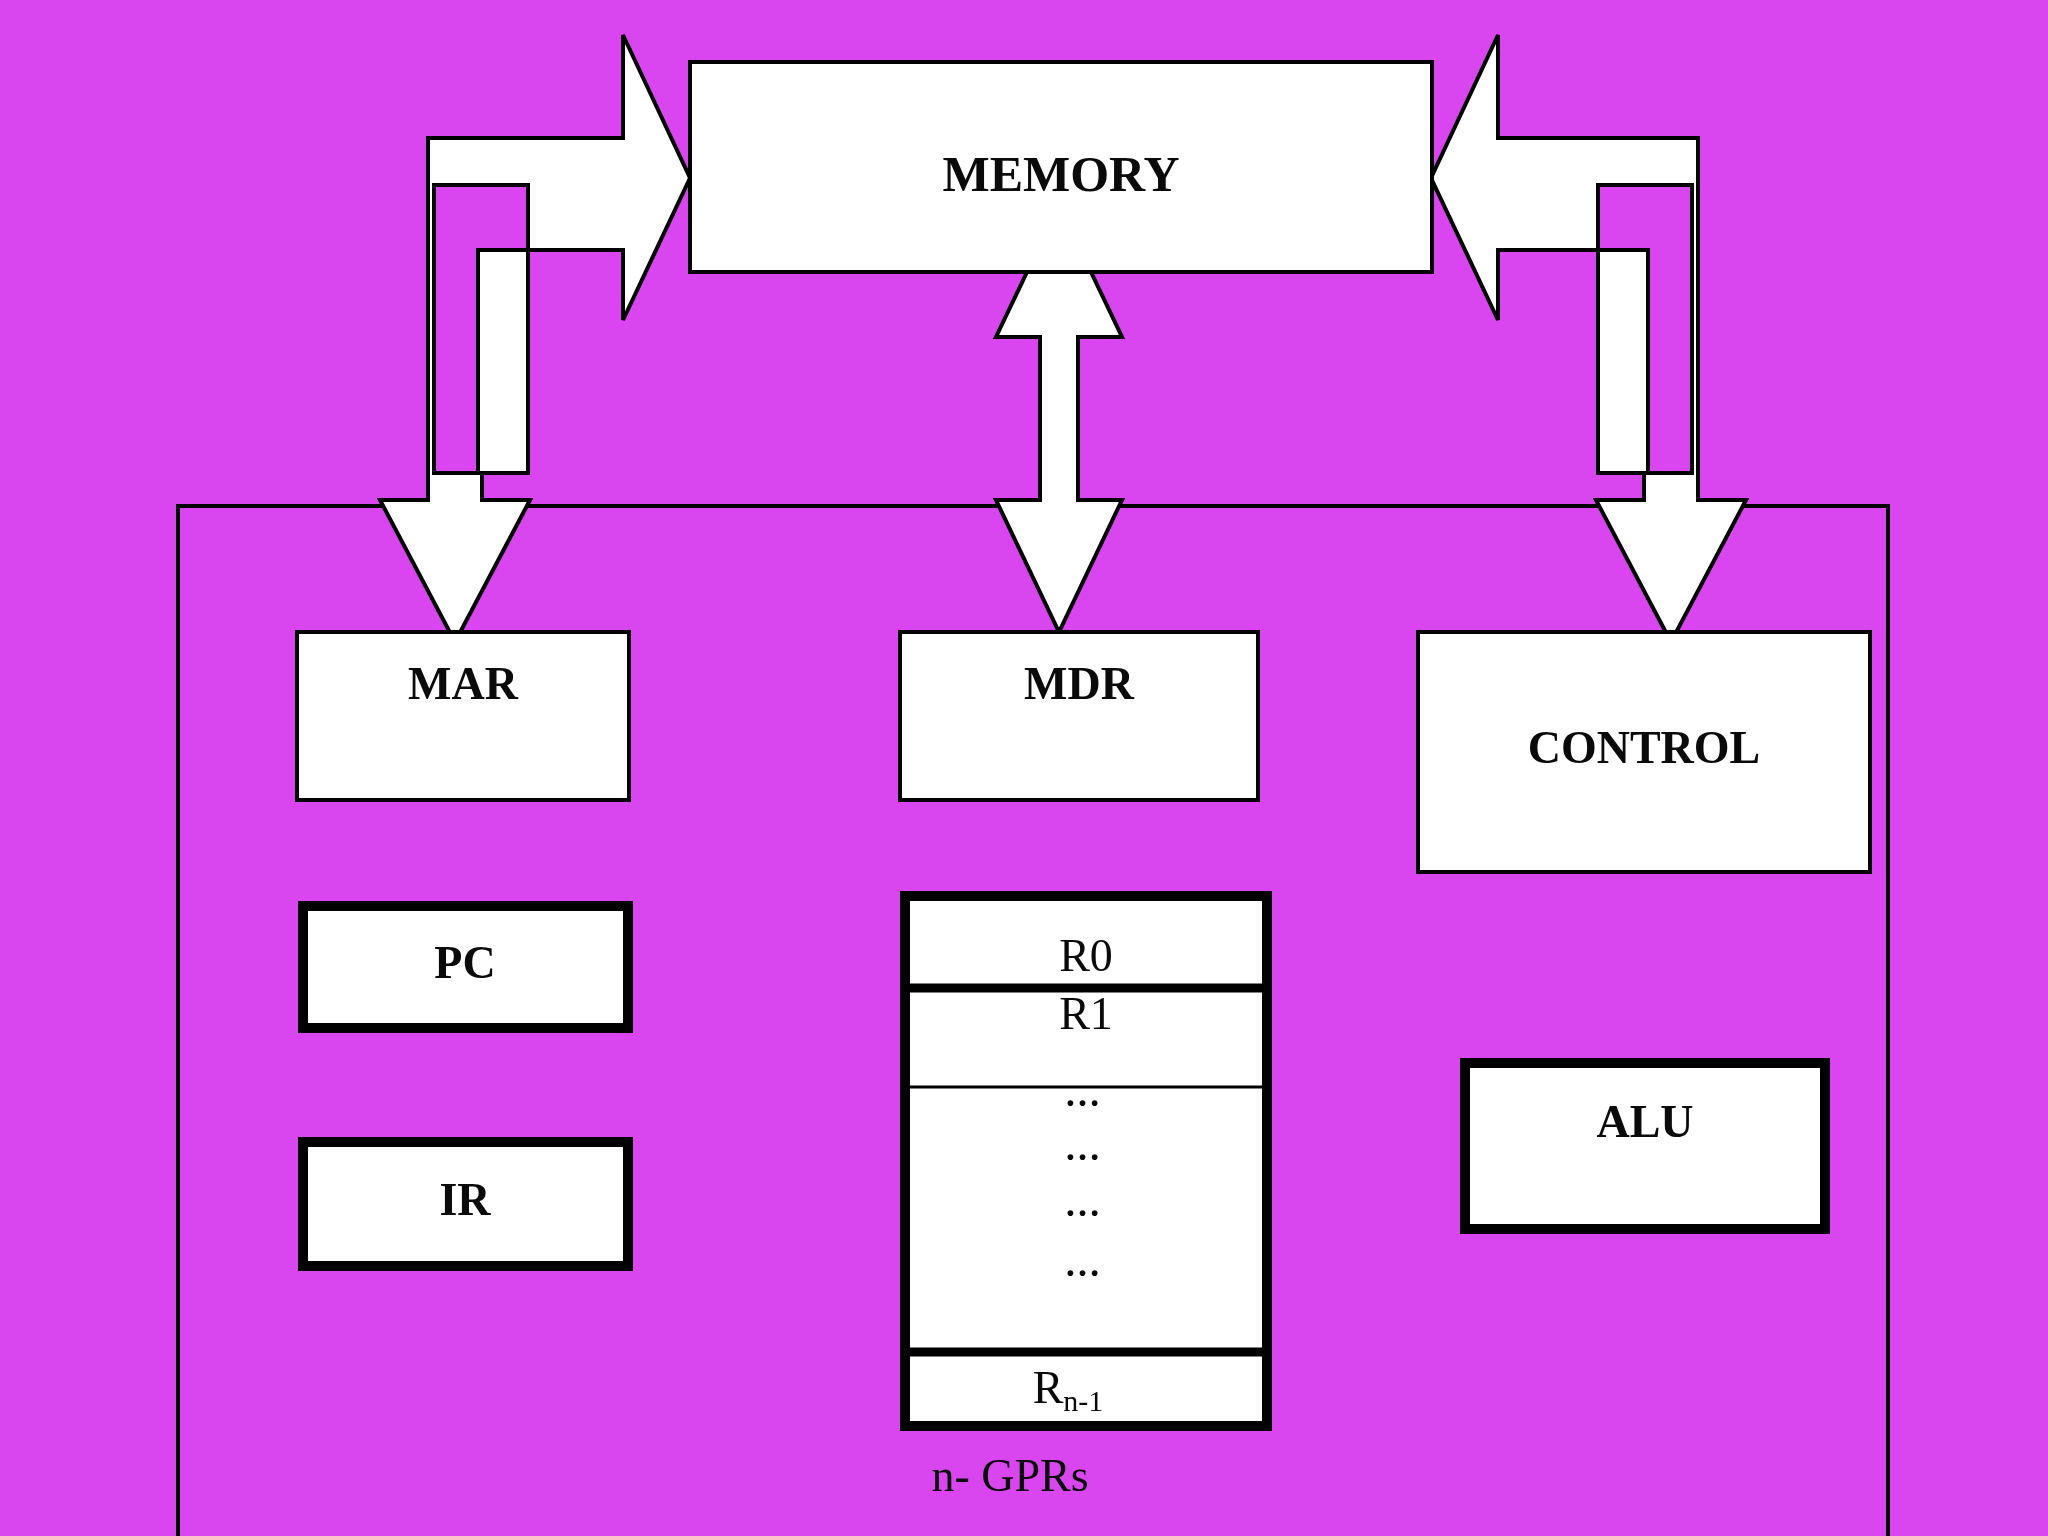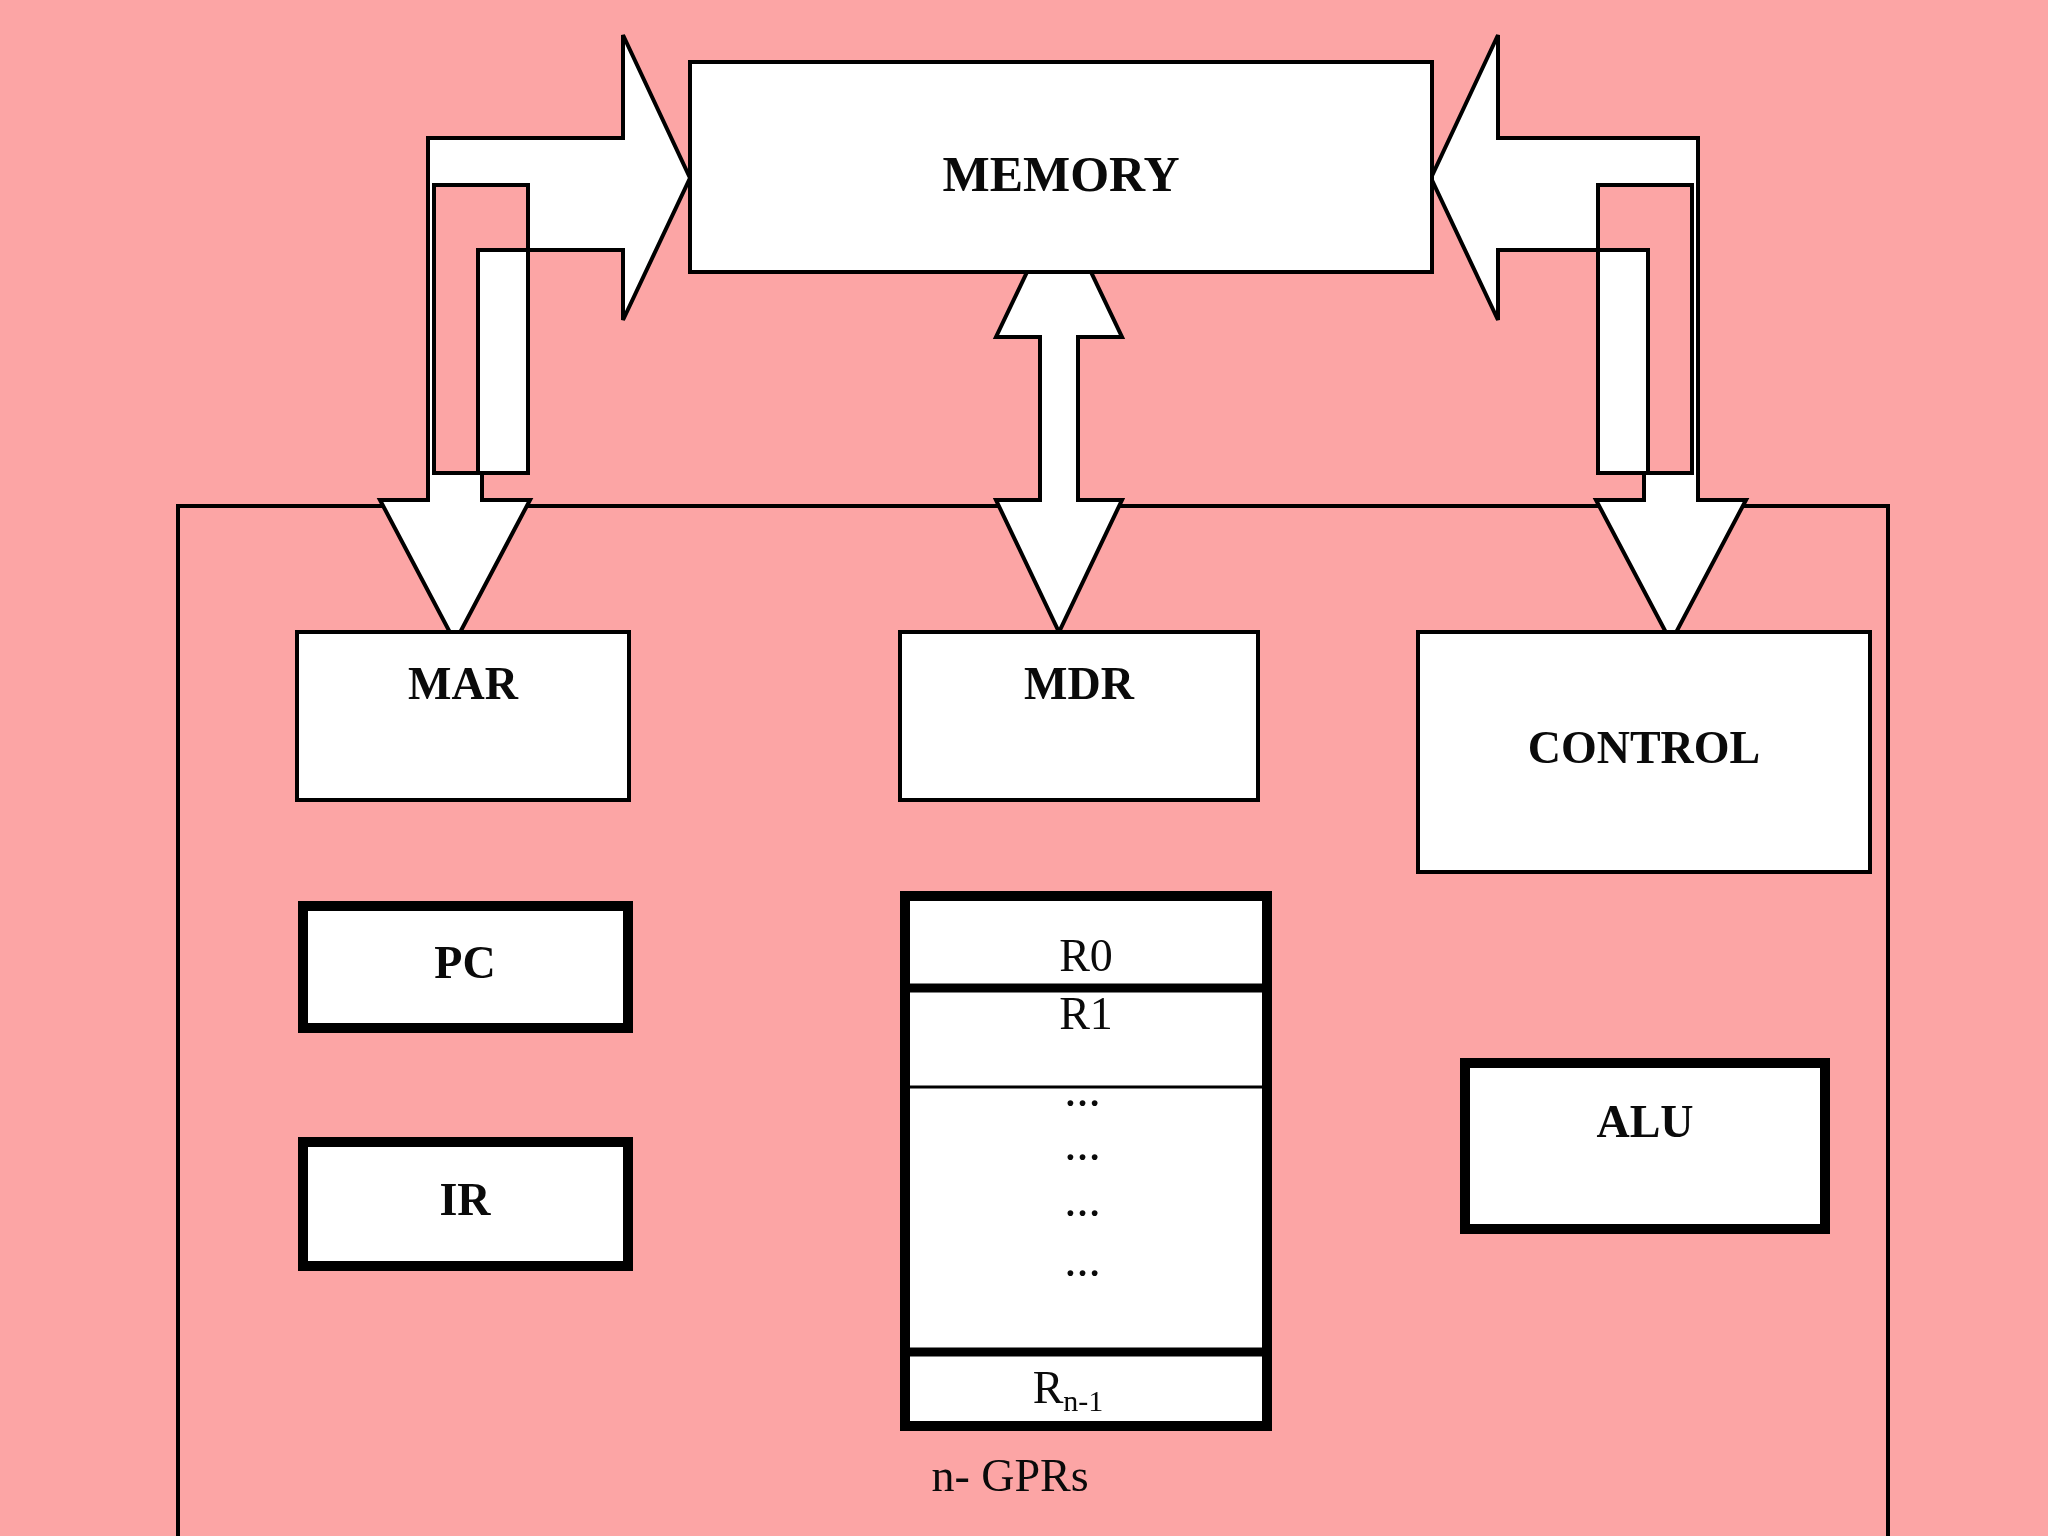--- a/index.html
+++ b/index.html
@@ -4,21 +4,21 @@
 <style>
   html, body {
     margin: 0;
     padding: 0;
     background: #ffffff;
   }
   #stage {
     position: relative;
     width: 2048px;
     height: 1536px;
-    background: #fca5a5;
+    background: #d946ef;
     overflow: hidden;
     font-family: "Liberation Serif", "DejaVu Serif", serif;
   }
   #diagram-svg {
     position: absolute;
     left: 0;
     top: 0;
     width: 2048px;
     height: 1536px;
   }

